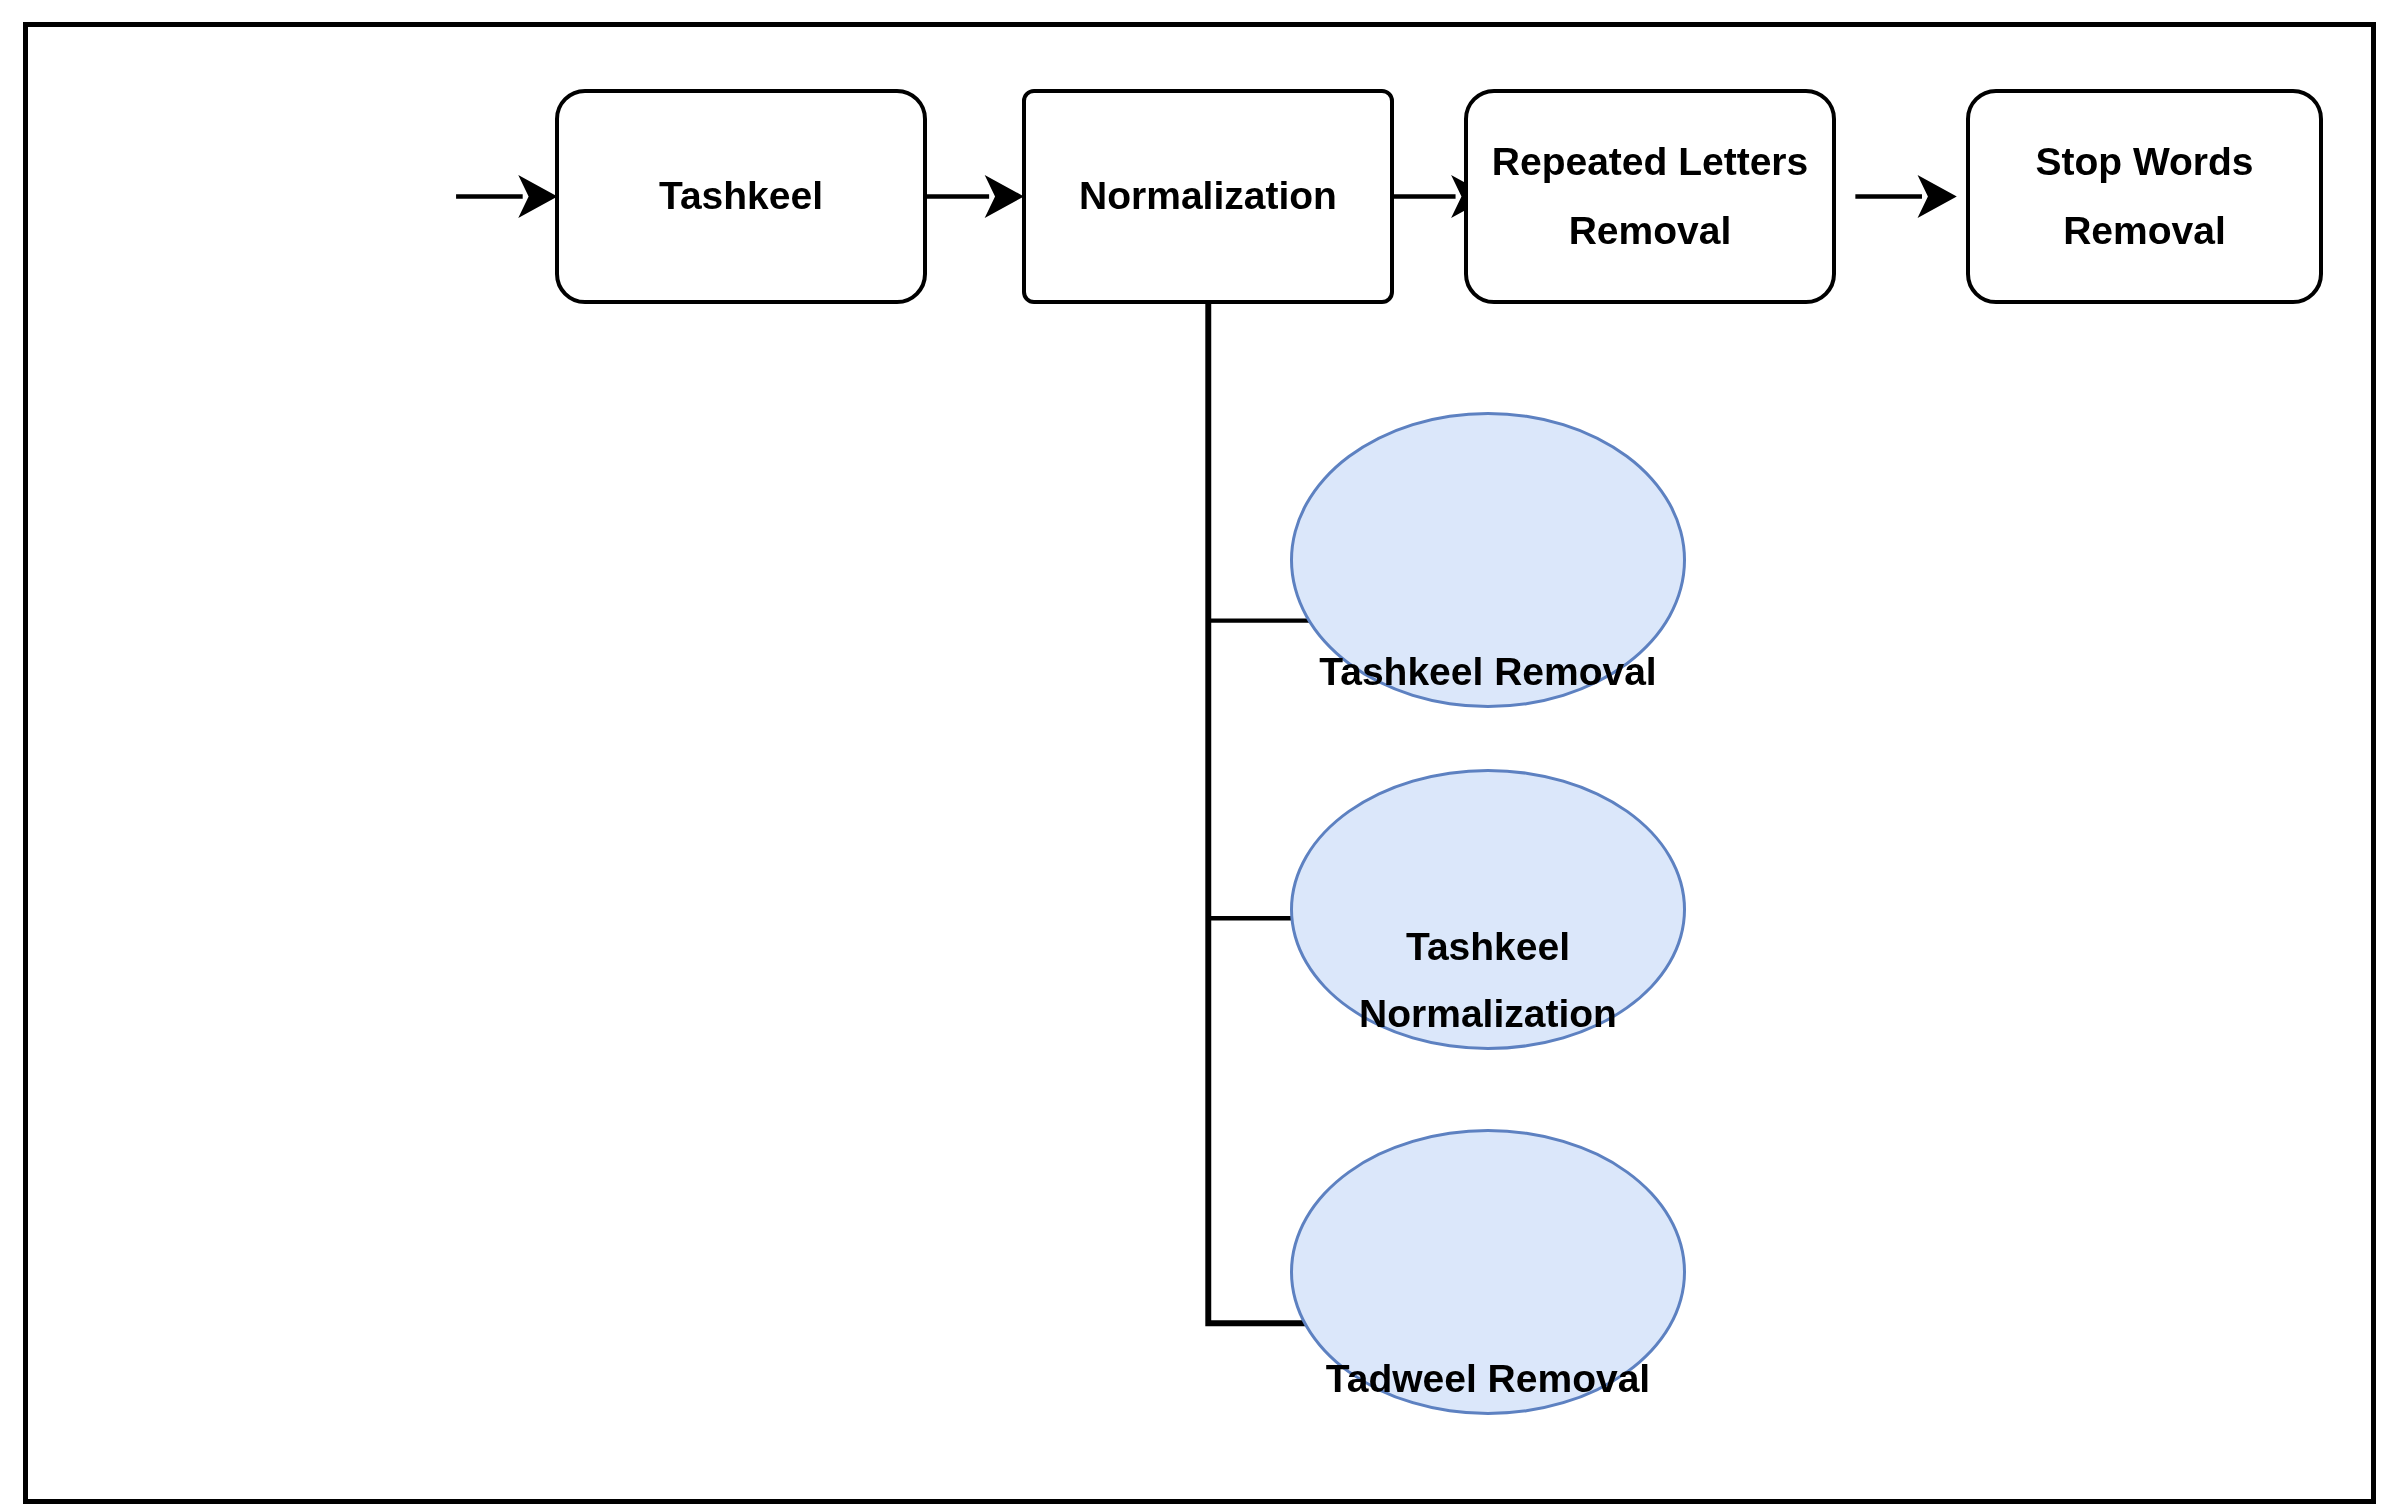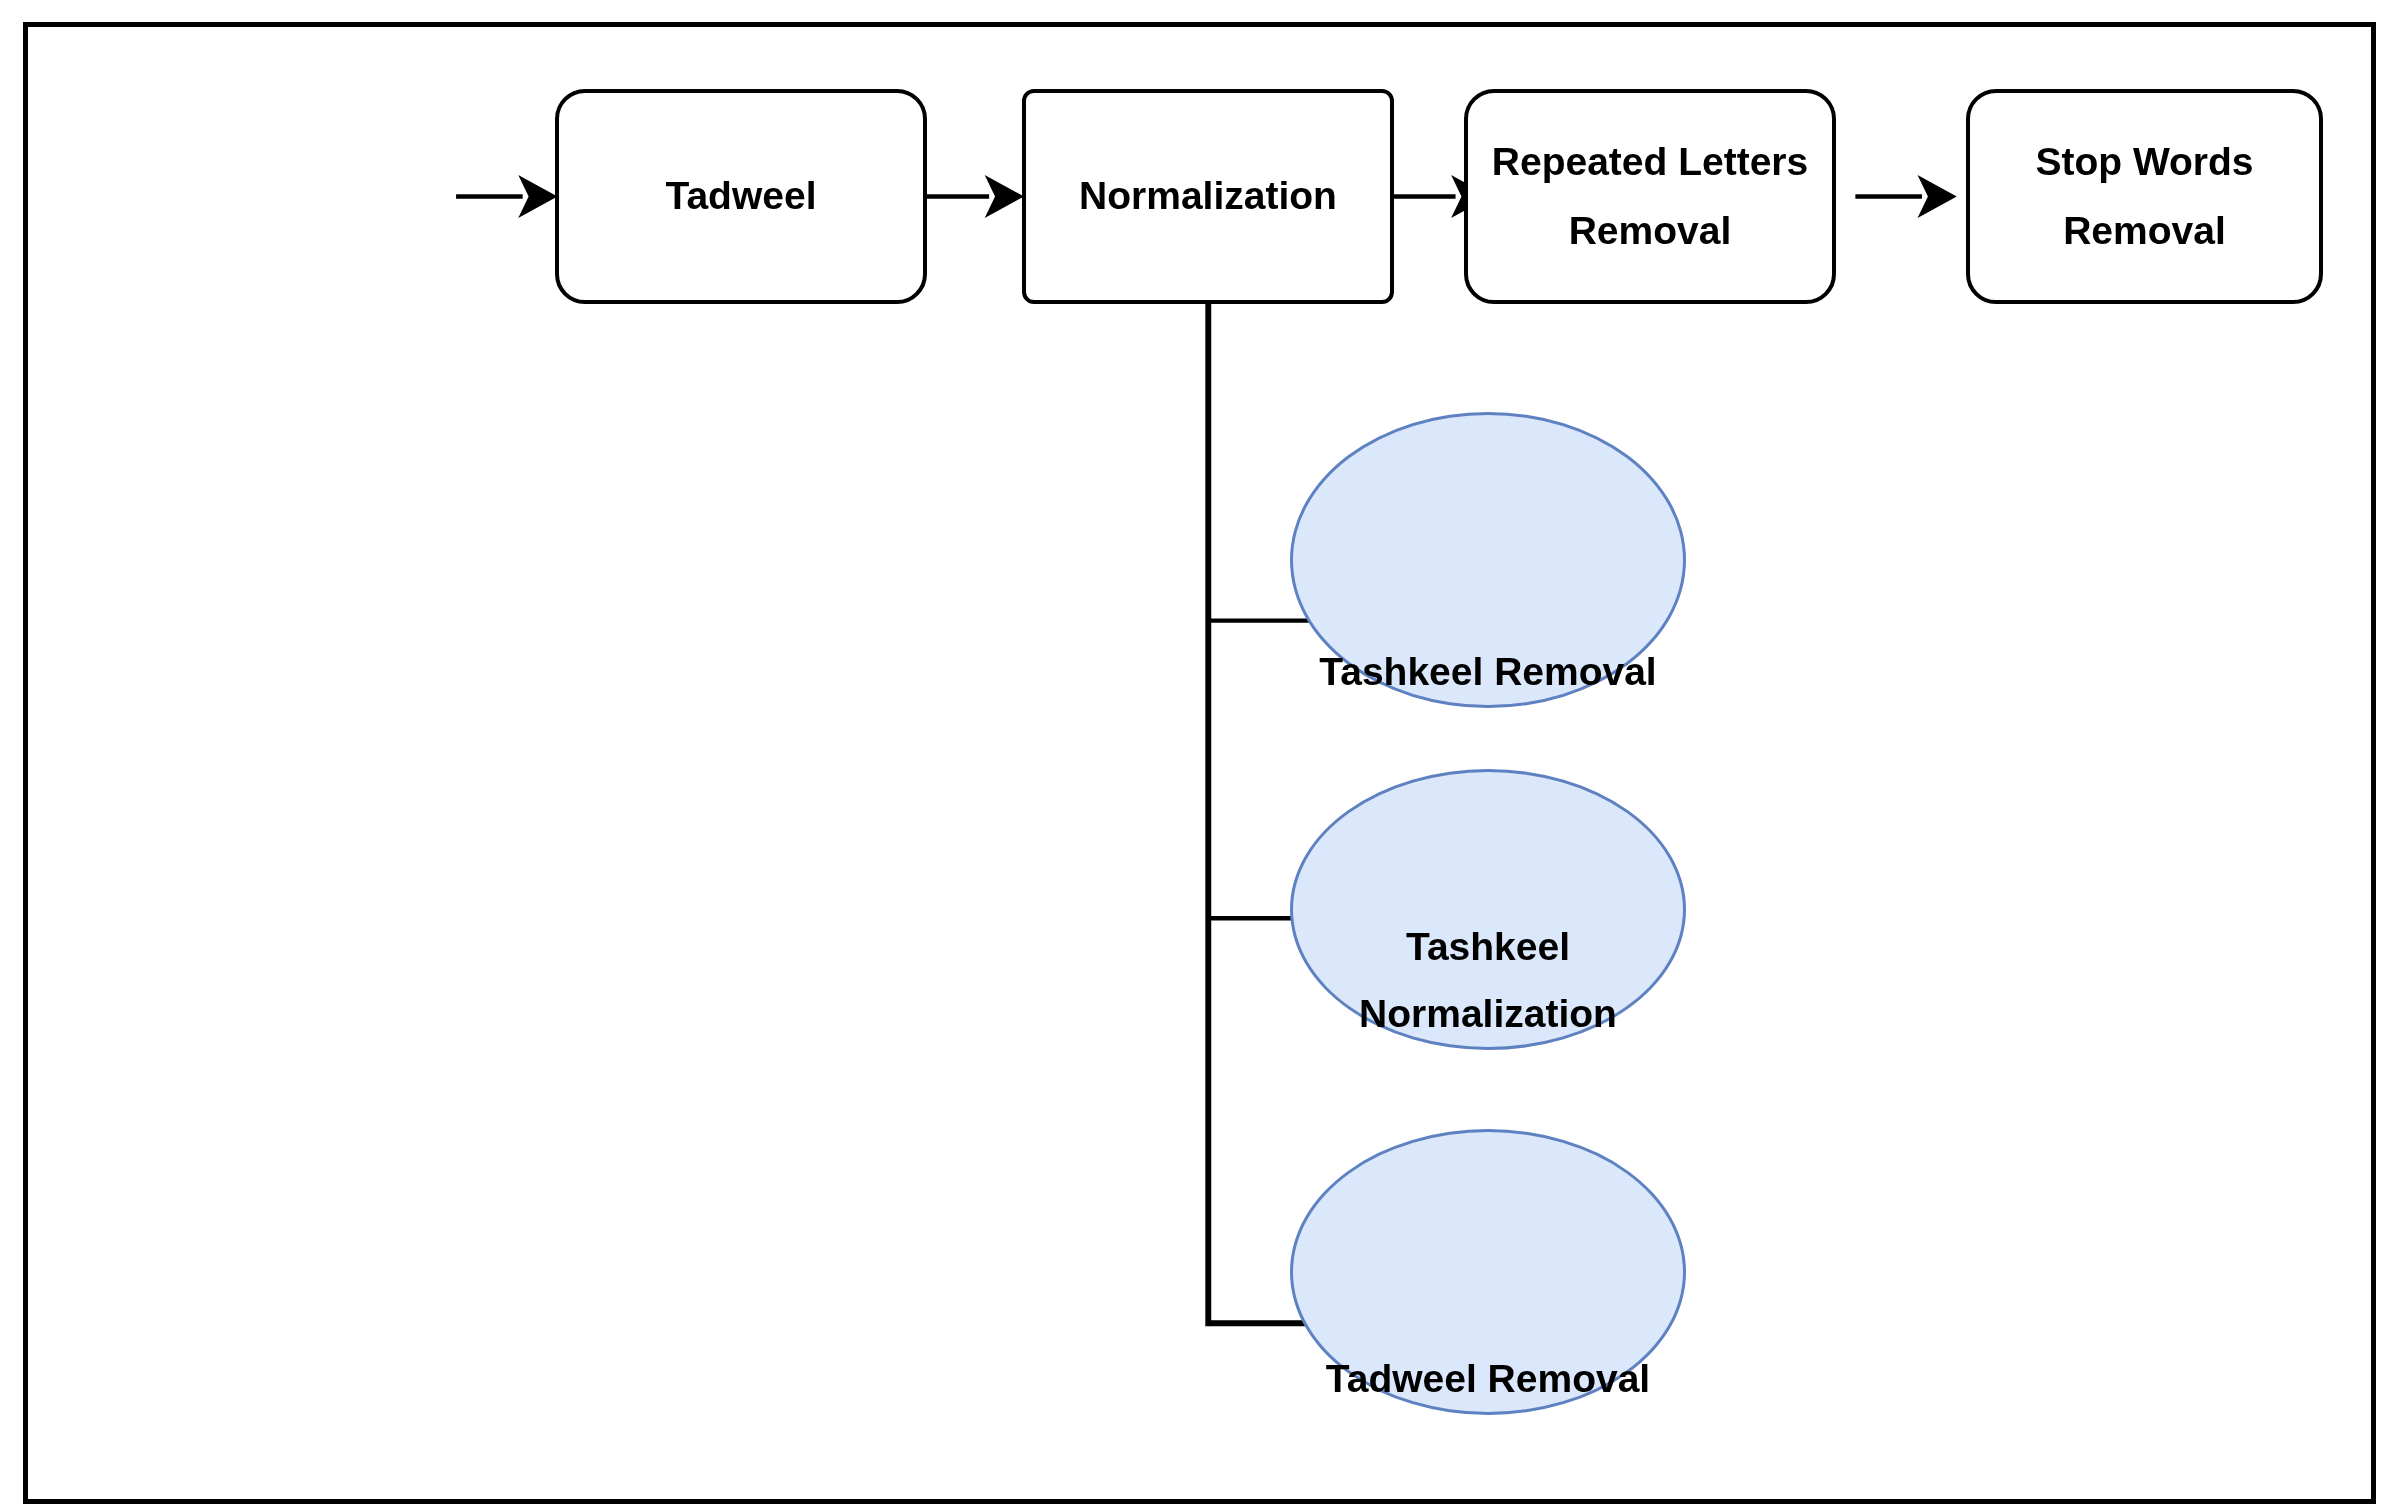--- a/index.html
+++ b/index.html
@@ -95,21 +95,21 @@
       <line x1="2506" y1="265" x2="2596" y2="265" stroke-width="6"></line>
       <path d="M 2643 265 L 2590 236 L 2604 265 L 2590 294 Z" stroke="none"></path>
     </g>
 
     <path d="M 1632 400 L 1632 1787 L 1840 1787" fill="none" stroke="#000000" stroke-width="8"></path>
     <line x1="1632" y1="838" x2="1850" y2="838" stroke="#000000" stroke-width="6"></line>
     <line x1="1632" y1="1240" x2="1850" y2="1240" stroke="#000000" stroke-width="6"></line>
   </svg>
 
   <div class="flow-box" style="left:555px;width:372px;">
-    <span class="label">Tadweel</span>
+    <span class="label">Tashkeel</span>
   </div>
   <div class="flow-box" style="left:1022px;width:372px;border-radius:12px;">
     <span class="label">Normalization</span>
   </div>
   <div class="flow-box" style="left:1464px;width:372px;">
     <span class="label">Repeated Letters Removal</span>
   </div>
   <div class="flow-box" style="left:1966px;width:357px;">
     <span class="label" style="max-width:281px;">Stop Words Removal</span>
   </div>

